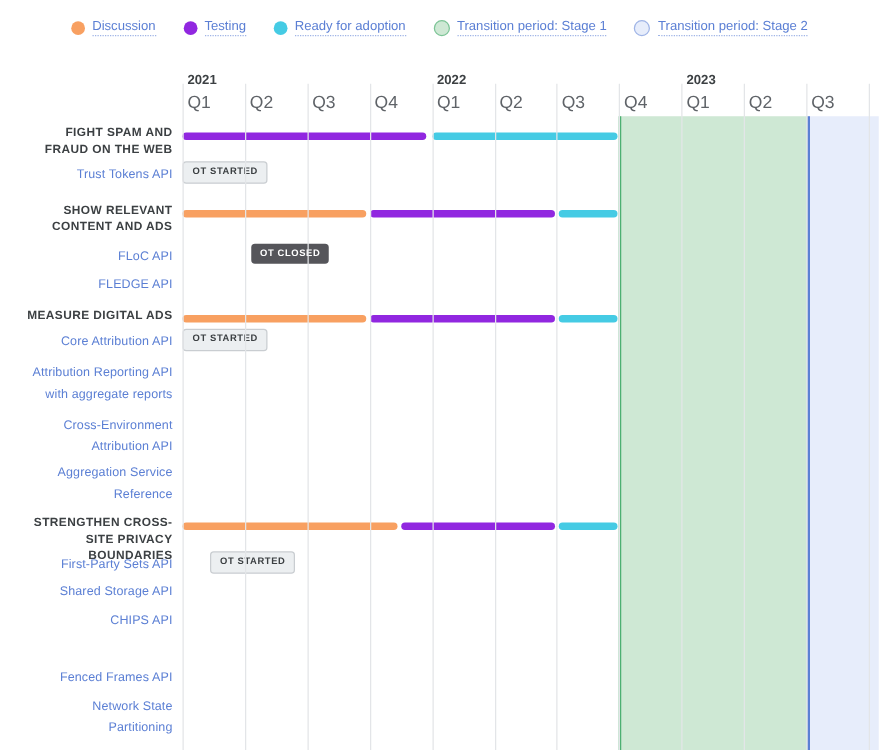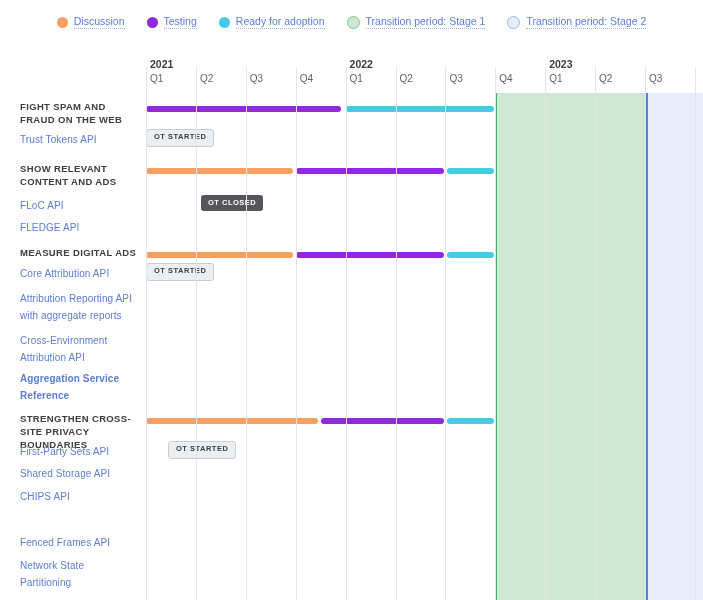--- a/index.html
+++ b/index.html
@@ -20,31 +20,31 @@
     border-bottom:1px dotted #9fb4e6;line-height:13px;
     white-space:nowrap;
   }
   
   #chart{position:absolute;left:0;top:56px;width:703px;height:544px;}
   #axis{position:absolute;left:0;top:0;width:703px;height:36px;}
   .year-label{
     position:absolute;top:2px;font-size:10.5px;font-weight:bold;color:#3c4043;
   }
   .q-label{
-    position:absolute;top:17px;font-size:10px;color:#5f6368;
+    position:absolute;top:17px;font-size:14px;color:#5f6368;
   }
   .gridline{
     position:absolute;top:11px;width:1px;background:#e3e5e8;
   }
   
   .band{position:absolute;top:37px;}
   #band-stage1{background:#cee8d4;border-left:2px solid #4caf72;}
   #band-stage2{background:#e7edfb;border-left:2px solid #5b7fd4;}
   
-  #rows{position:absolute;left:0;top:36px;width:703px;height:508px;}
+  #rows{position:absolute;left:0;top:36px;width:703px;height:508px;text-align:right;}
   .row{position:absolute;left:0;width:703px;}
   .row-label{
     position:absolute;left:20px;width:118px;
     font-size:9.5px;line-height:13px;
   }
   .row-label.group{
     font-weight:bold;color:#3c4043;letter-spacing:.35px;
     text-transform:uppercase;
   }
   .row-label.api{color:#5b7fd4;letter-spacing:.1px;font-size:10px;line-height:17px;}
@@ -134,21 +134,21 @@
       <div class="row" style="top: 173px; height: 26px;">
         <div class="row-label api" style="top: 0px;">Core Attribution API</div>
         <div class="badge started" style="left: 146px; top: -2px;">OT STARTED</div>
       </div>
       <div class="row" style="top: 198px; height: 26px;">
         <div class="row-label api" style="top: 0px;">Attribution Reporting API with aggregate reports</div>
       </div>
       <div class="row" style="top: 240px; height: 26px;">
         <div class="row-label api" style="top: 0px;">Cross-Environment Attribution API</div>
       </div>
-      <div class="row" style="top: 278px; height: 26px; font-weight: bold;">
+      <div class="row" style="top: 278px; height: 26px;">
         <div class="row-label api" style="top: 0px;">Aggregation Service Reference</div>
       </div>
       <div class="row" style="top: 320px; height: 26px;">
         <div class="row-label group" style="top: 0px;">Strengthen cross-site privacy boundaries</div>
         <div class="bar" style="background: rgb(248, 160, 97); left: 146px; width: 172px; top: 6px;"></div>
         <div class="bar" style="background: rgb(145, 39, 224); left: 321px; width: 123px; top: 6px;"></div>
         <div class="bar" style="background: rgb(69, 203, 228); left: 447px; width: 47px; top: 6px;"></div>
       </div>
       <div class="row" style="top: 351px; height: 26px;">
         <div class="row-label api" style="top: 0px;">First-Party Sets API</div>

